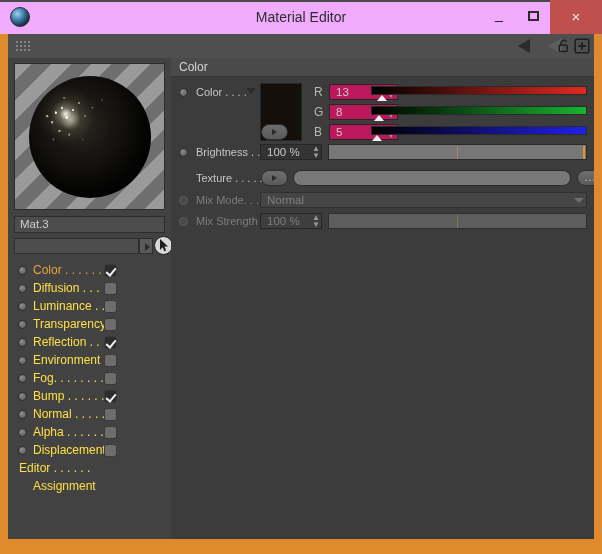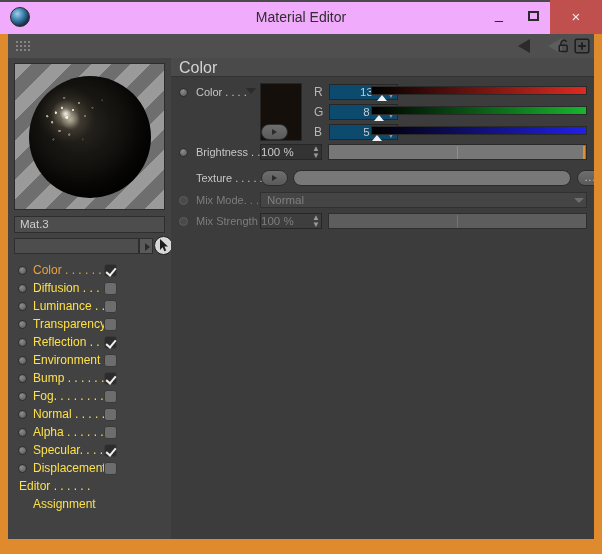--- a/index.html
+++ b/index.html
@@ -134,43 +134,43 @@
   }
   .cbox.on{background:#2c2c2c;}
   .cbox.on:after{
     content:"";position:absolute;left:3px;top:1px;width:4px;height:8px;
     border:solid #f0f0f0;border-width:0 2px 2px 0;transform:rotate(40deg);
   }
   
   .sect-head{
     position:absolute;left:0;top:0;width:423px;height:19px;line-height:19px;
     background:#4a4a4a;color:#d4d4d4;padding-left:8px;box-sizing:border-box;
-    border-bottom:1px solid #333;font-size:16px;
+    border-bottom:1px solid #333;font-size:12px;
   }
   .row{position:absolute;left:0;width:423px;height:20px;}
   .rlabel{position:absolute;left:25px;top:0;line-height:20px;color:#c6c6c6;font-size:11px;white-space:nowrap;}
   .rlabel.dim{color:#7d7d7d;}
   .rbullet{
     position:absolute;left:8px;top:6px;width:9px;height:9px;border-radius:50%;
     background:radial-gradient(circle at 35% 32%,#8c8c8c,#555);border:1px solid #2c2c2c;box-sizing:border-box;
   }
   .rbullet.off{background:#4a4a4a;border-color:#5d5d5d;}
   .tri-dn{
     position:absolute;left:75px;top:6px;width:0;height:0;
     border-left:5px solid transparent;border-right:5px solid transparent;border-top:6px solid #2b2b2b;
   }
   .swatch{
     position:absolute;left:89px;top:1px;width:42px;height:58px;
     background:#140f0b;border:1px solid #262626;box-sizing:border-box;
   }
   .chlabel{position:absolute;left:143px;top:0;line-height:20px;color:#b6b6b6;font-size:12px;}
   .numfield{
     position:absolute;left:158px;top:2px;width:69px;height:16px;
-    background:#0c4a6e;border:1px solid #262626;box-sizing:border-box;
-    color:#c8c8c8;font-size:11.5px;line-height:14px;padding-left:6px;text-align:center;
+    background:#be185d;border:1px solid #262626;box-sizing:border-box;
+    color:#c8c8c8;font-size:11.5px;line-height:14px;padding-left:6px;
   }
   .spin{
     position:absolute;left:214px;top:3px;width:12px;height:14px;color:#9a9a9a;
     font-size:8px;line-height:7px;text-align:center;
   }
   .grad{
     position:absolute;left:200px;top:4px;width:216px;height:9px;border:1px solid #2a2a2a;box-sizing:border-box;
   }
   .grad-r{background:linear-gradient(to right,#000 0%,#e02a20 100%);}
   .grad-g{background:linear-gradient(to right,#000 0%,#17b52e 100%);}
@@ -183,21 +183,21 @@
     position:absolute;width:27px;height:16px;border-radius:8px;
     background:linear-gradient(#6e6e6e,#5a5a5a);border:1px solid #2d2d2d;box-sizing:border-box;
   }
   .arrowbtn:after{
     content:"";position:absolute;left:10px;top:4px;
     border-top:3.5px solid transparent;border-bottom:3.5px solid transparent;border-left:5px solid #2b2b2b;
   }
   .pctfield{
     position:absolute;left:89px;top:2px;width:62px;height:16px;
     background:#333;border:1px solid #262626;box-sizing:border-box;
-    color:#c8c8c8;font-size:11.5px;line-height:14px;
+    color:#c8c8c8;font-size:11.5px;line-height:14px;padding-left:6px;
   }
   .pctfield.dim{background:#3e3e3e;color:#7d7d7d;}
   .barslider{
     position:absolute;left:157px;top:2px;width:259px;height:16px;
     background:#777;border:1px solid #2a2a2a;box-sizing:border-box;
   }
   .barslider.dim{background:#6a6a6a;opacity:.72;}
   .bar-mark{position:absolute;top:1px;width:1px;height:13px;background:rgba(210,160,60,.55);}
   .bar-end{position:absolute;right:1px;top:1px;width:2px;height:13px;background:#e09030;}
   .texfield{
@@ -296,42 +296,37 @@
           <span class="chan-label">Reflection . .</span>
           <span class="cbox on"></span>
         </div>
         <div class="chan">
           <span class="bullet"></span>
           <span class="chan-label">Environment</span>
           <span class="cbox"></span>
         </div>
         <div class="chan">
           <span class="bullet"></span>
+          <span class="chan-label">Fog. . . . . . . .</span>
+          <span class="cbox"></span>
+        </div>
+        <div class="chan">
+          <span class="bullet"></span>
           <span class="chan-label">Bump . . . . . .</span>
           <span class="cbox on"></span>
         </div>
         <div class="chan">
           <span class="bullet"></span>
-          <span class="chan-label">Fog. . . . . . . .</span>
-          <span class="cbox"></span>
-        </div>
-        <div class="chan">
-          <span class="bullet"></span>
           <span class="chan-label">Normal . . . . .</span>
           <span class="cbox"></span>
         </div>
         <div class="chan">
           <span class="bullet"></span>
           <span class="chan-label">Alpha . . . . . .</span>
           <span class="cbox"></span>
-        </div>
-        <div class="chan">
-          <span class="bullet"></span>
-          <span class="chan-label">Specular. . . .</span>
-          <span class="cbox on"></span>
         </div>
         <div class="chan">
           <span class="bullet"></span>
           <span class="chan-label">Displacement</span>
           <span class="cbox"></span>
         </div>
         <div class="chan plain">
           <span class="chan-label" style="left: 11px;">Editor . . . . . .</span>
         </div>
         <div class="chan plain">

